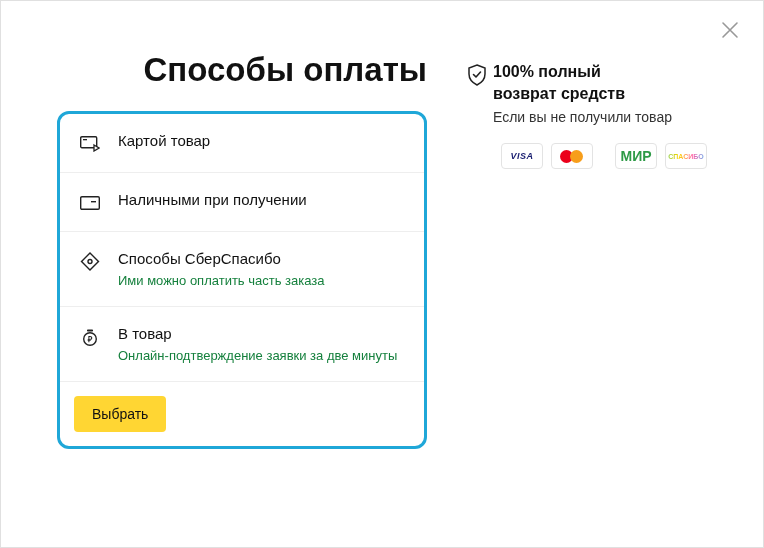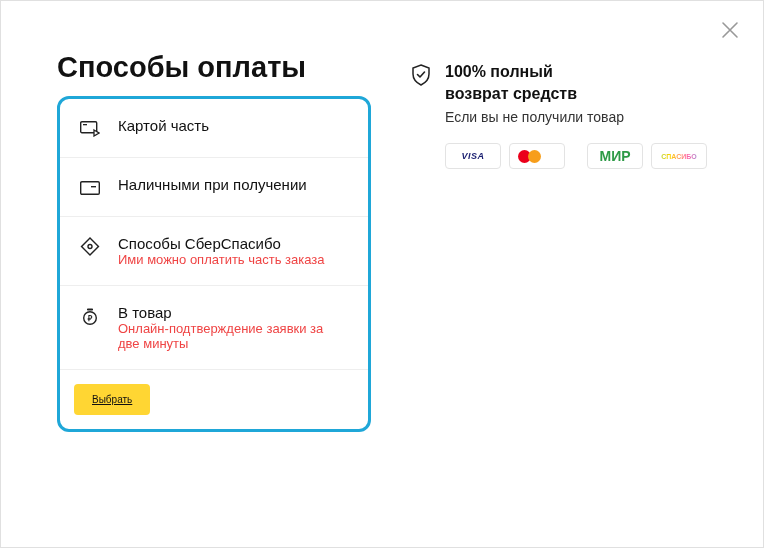--- a/index.html
+++ b/index.html
@@ -17,24 +17,25 @@
     right: 24px;
     cursor: pointer;
     color: #888;
   }
   .container {
     padding: 50px 56px 40px 56px;
     display: flex;
     gap: 40px;
   }
   h1 {
-    font-size: 29px;
+    font-size: 33px;
     font-weight: 700;
-    margin-bottom: 12px;
+    margin-bottom: 22px;
     color: #111;
+    text-align: right;
   }
   .left { width: 370px; }
   .panel {
     border: 3px solid #1fa7d8;
     border-radius: 12px;
     padding-bottom: 14px;
     overflow: hidden;
   }
   .option {
     display:flex;
@@ -54,39 +55,39 @@
     align-items:center;
     justify-content:center;
     color:#222;
   }
   .option .text .title {
     font-size: 15px;
     color: #111;
   }
   .option .text .sub {
     font-size: 13px;
-    color: #ef4444;
+    color: #15803d;
+    margin-top: 6px;
   }
   .select-btn {
     margin: 14px 0 0 14px;
     background: #ffd633;
     border: none;
     border-radius: 4px;
     padding: 10px 18px;
-    font-size: 10px;
+    font-size: 14px;
     cursor: pointer;
     color:#111;
-    text-decoration:underline;
   }
   .right {
     padding-top: 10px;
   }
   .guarantee {
     display:flex;
-    gap: 14px;
+    gap: 6px;
     align-items:flex-start;
   }
   .guarantee .shield {
     width: 20px; height: 22px;
     flex: 0 0 20px;
     margin-top:3px;
   }
   .guarantee .g-title {
     font-size: 16px;
     font-weight: 700;
@@ -98,21 +99,21 @@
     color:#333;
     margin-top: 5px;
   }
   .badges {
     display:flex;
     gap:8px;
     margin-top:18px;
     margin-left:34px;
   }
   .badge {
-    width:56px;
+    width:42px;
     height:26px;
     border:1px solid #e3e3e3;
     border-radius:4px;
     display:flex;
     align-items:center;
     justify-content:center;
     font-size:9px;
     font-weight:700;
   }
   .visa { color:#1a1f71; letter-spacing:0.5px; font-style:italic;}
@@ -148,21 +149,21 @@
 
       <div class="option">
         <span class="icon">
           <svg width="20" height="16" viewBox="0 0 20 16">
               <rect x="0.7" y="0.7" width="16" height="11" rx="1.2" fill="none" stroke="#222" stroke-width="1.4"></rect>
               <rect x="3" y="3" width="4" height="1.3" fill="#222"></rect>
               <path d="M14 9 L19 12 L14 15 Z" fill="#fff" stroke="#222" stroke-width="1.3"></path>
             </svg>
         </span>
         <div class="text">
-          <div class="title">Картой часть</div>
+          <div class="title">Картой товар</div>
         </div>
       </div>
 
       <div class="option">
         <span class="icon">
           <svg width="20" height="14" viewBox="0 0 20 14">
               <rect x="0.7" y="0.7" width="18.6" height="12.6" rx="1.2" fill="none" stroke="#222" stroke-width="1.4"></rect>
               <rect x="11" y="5" width="5" height="1.4" fill="#222"></rect>
             </svg>
         </span>

